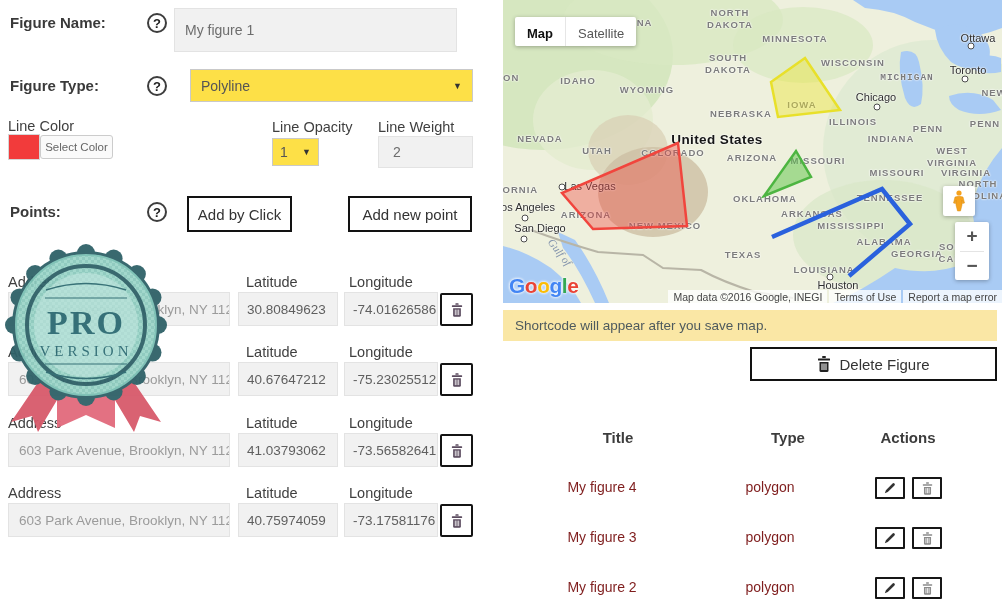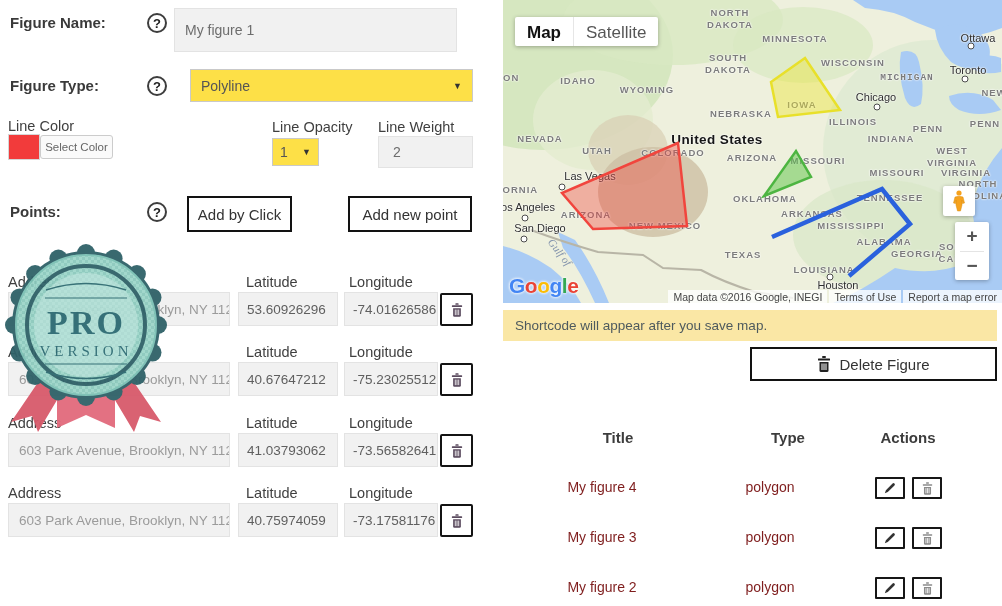--- a/index.html
+++ b/index.html
@@ -21,21 +21,21 @@
   #map{left:503px;top:0;width:499px;height:303px;background:#eef0dd;overflow:hidden;cursor:grab;}
   .maplabel{position:absolute;transform:translate(-50%,-50%);white-space:nowrap;text-align:center;}
   .st{font-size:9.5px;font-weight:600;letter-spacing:1px;color:#7c7c7c;text-shadow:0 0 2px #fff,0 0 2px #fff;}
   .st2{font-size:9.5px;font-weight:600;letter-spacing:1px;color:#7c7c7c;white-space:pre-line;line-height:1.25;text-shadow:0 0 2px #fff,0 0 2px #fff;}
   .city{font-size:11px;color:#2e2e2e;text-shadow:0 0 2px #fff,0 0 2px #fff;}
   .country{font-size:13.5px;font-weight:bold;color:#161616;letter-spacing:.4px;text-shadow:0 0 2px #fff,0 0 2px #fff;}
   .water{font-family:"Liberation Serif",serif;font-style:italic;font-size:11px;color:#8494ad;transform:translate(-50%,-50%) rotate(52deg);}
   .citydot{position:absolute;width:5px;height:5px;border:1.5px solid #4d4d4d;border-radius:50%;background:#fff;transform:translate(-50%,-50%);}
   .gmapctl{background:#fff;border-radius:2px;box-shadow:0 1px 4px rgba(0,0,0,.3);}
   .mapsat{display:flex;align-items:stretch;height:29px;}
-  .mapsat .cell{display:flex;align-items:center;padding:16px 12px;font-size:17px;}
+  .mapsat .cell{display:flex;align-items:center;padding:16px 12px;font-size:13px;}
   .attr-seg{background:rgba(255,255,255,.78);font-size:10.5px;color:#444;padding:0 5px;display:flex;align-items:center;height:13px;white-space:nowrap;}
   
   #notice{left:503px;top:310px;width:494px;height:31px;background:#fae7a5;display:flex;align-items:center;padding:0 12px;box-sizing:border-box;font-size:13.5px;color:#4e5a5e;}
   
   .th{font-size:15px;font-weight:bold;color:#3c3c3c;transform:translateX(-50%);position:absolute;}
   .td{font-size:14px;color:#7f1d1d;transform:translateX(-50%);position:absolute;}
   .actbtn{position:absolute;width:30px;height:22px;background:#fff;border:2px solid #161616;border-radius:1px;box-sizing:border-box;display:flex;align-items:center;justify-content:center;cursor:pointer;}
   #badge{left:1px;top:230px;width:170px;height:202px;z-index:50;pointer-events:none;}
 </style>
 </head>
@@ -83,21 +83,21 @@
   <button class="abs btn-outline" style="left:348px;top:196px;width:124px;height:36px;">Add new point</button>
 
   <div class="abs" style="left:8px;top:274px;width:466px;height:68px;">
     <div class="abs collabel" style="left:0;top:0;">Address</div>
     <div class="abs collabel" style="left:238px;top:0;">Latitude</div>
     <div class="abs collabel" style="left:341px;top:0;">Longitude</div>
     <div class="abs inputbox graytxt" style="left:0;top:18px;width:222px;height:34px;font-size:13.5px;">
         <span>603 Park Avenue, Brooklyn, NY 112</span>
       </div>
     <div class="abs inputbox darktxt" style="left:230px;top:18px;width:100px;height:34px;font-size:13.5px;padding:0 8px;">
-        <span>53.60926296</span>
+        <span>30.80849623</span>
       </div>
     <div class="abs inputbox darktxt" style="left:336px;top:18px;width:94px;height:34px;font-size:13.5px;padding:0 8px;">
         <span>-74.01626586</span>
       </div>
     <button class="abs trashbtn" style="left:432px;top:19px;width:33px;height:33px;">
         <svg width="12" height="14" viewBox="0 0 14 16" fill="#5a4a5e">
           <rect x="5" y="0" width="4" height="2" rx="1"></rect>
           <rect x="1" y="2.5" width="12" height="2" rx="0.5"></rect>
           <path d="M2.5,6 h9 v8.5 a1.5,1.5 0 0 1 -1.5,1.5 h-6 a1.5,1.5 0 0 1 -1.5,-1.5 Z"></path>
           <g stroke="#fff" stroke-width="1">
@@ -300,21 +300,21 @@
 CAROL</span>
         <span class="maplabel st2" style="left: 978px; top: 190px;">NORTH
 CAROLINA</span>
         <span class="maplabel st" style="left: 517px; top: 189px;">FORNIA</span>
         <span class="maplabel st" style="left: 507px; top: 77px;">GON</span>
         <span class="maplabel country" style="left: 717px; top: 139px;">United States</span>
         <span class="maplabel water" style="left: 560px; top: 252px;">Gulf of</span>
         <span class="maplabel city" style="left: 978px; top: 38px;">Ottawa</span>
         <span class="maplabel city" style="left: 968px; top: 70px;">Toronto</span>
         <span class="maplabel city" style="left: 876px; top: 97px;">Chicago</span>
-        <span class="maplabel city" style="left: 590px; top: 176px; text-align: right;">Las Vegas</span>
+        <span class="maplabel city" style="left: 590px; top: 186px; text-align: right;">Las Vegas</span>
         <span class="maplabel city" style="left: 528px; top: 207px;">os Angeles</span>
         <span class="maplabel city" style="left: 540px; top: 228px;">San Diego</span>
         <span class="maplabel city" style="left: 838px; top: 285px;">Houston</span>
         <span class="citydot" style="left: 971px; top: 46px;"></span>
         <span class="citydot" style="left: 965px; top: 79px;"></span>
         <span class="citydot" style="left: 877px; top: 107px;"></span>
         <span class="citydot" style="left: 562px; top: 187px;"></span>
         <span class="citydot" style="left: 525px; top: 218px;"></span>
         <span class="citydot" style="left: 524px; top: 239px;"></span>
         <span class="citydot" style="left: 830px; top: 277px;"></span>

